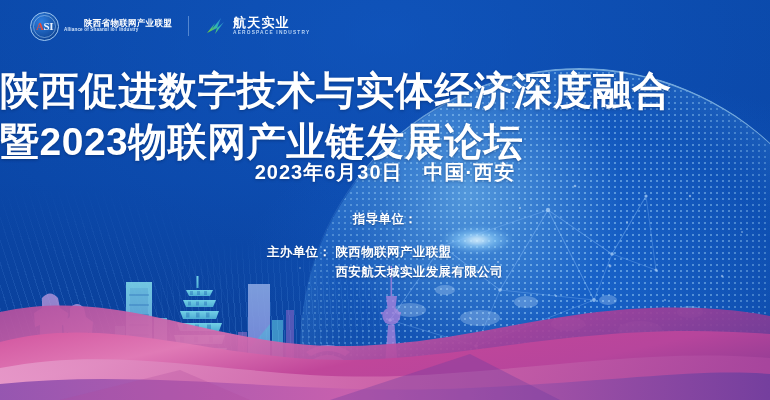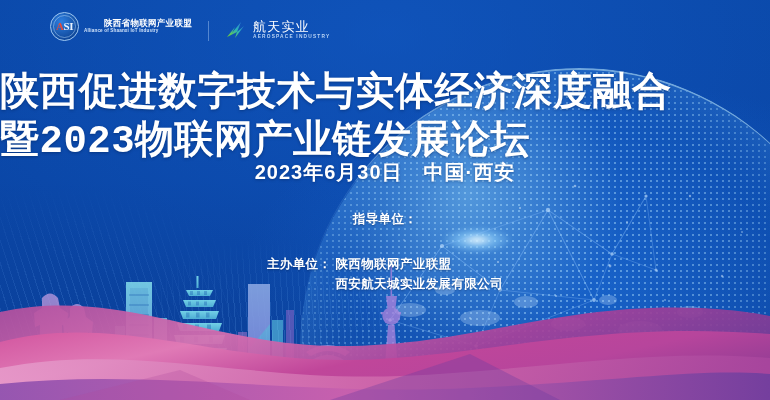--- a/index.html
+++ b/index.html
@@ -86,23 +86,22 @@
 
   
   .skyline{position:absolute;left:0;bottom:0;width:470px;height:140px;}
 
   
   .waves{position:absolute;left:0;bottom:0;width:770px;height:150px;}
 
   
   .logobar{
     position:absolute;left:30px;top:11px;
-    display:flex;align-items:flex-end;gap:13px;
+    display:flex;align-items:center;gap:13px;
     height:30px;
-    margin-left:20px;
   }
   .asi-logo{display:flex;align-items:center;gap:5px;}
   .asi-mark{
     width:27px;height:27px;border-radius:50%;
     background:radial-gradient(circle at 38% 32%,#2e7fe0 0%,#114a9d 70%,#0d3f8c 100%);
     border:1.2px solid #9fc8f2;
     display:flex;align-items:center;justify-content:center;
     position:relative;flex:none;
   }
   .asi-mark .asi-text{
@@ -124,49 +123,49 @@
     font-size:4.6px;font-weight:700;color:#cfe2fa;letter-spacing:.15px;
     line-height:1;white-space:nowrap;
   }
   .logo-sep{
     width:1px;height:20px;background:rgba(170,205,245,.45);margin:0 3px;
   }
   .aero-logo{display:flex;align-items:center;gap:6px;}
   .aero-mark{width:22px;height:22px;flex:none;}
   .aero-words{display:flex;flex-direction:column;gap:1.5px;}
   .aero-cn{
-    font-size:13px;font-weight:400;color:#fff;letter-spacing:1.2px;line-height:1;
+    font-size:13px;font-weight:700;color:#fff;letter-spacing:1.2px;line-height:1;
     white-space:nowrap;
   }
   .aero-en{
     font-size:4.8px;font-weight:600;color:#b9d4f5;letter-spacing:1.2px;line-height:1;
     white-space:nowrap;
   }
 
   
   .content{position:absolute;left:0;right:0;top:0;}
   .title{
     position:absolute;left:0;right:0;top:66px;
     text-align:left;color:#ffffff;
     font-weight:700;font-size:39px;line-height:1.30;
     letter-spacing:.5px;
     text-shadow:0 1px 3px rgba(3,30,80,.45);
     white-space:nowrap;
   }
-  .title .line2{display:block;font-family:Liberation Mono, monospace;}
+  .title .line2{display:block;}
   .date{
     position:absolute;left:0;right:0;top:159px;
     text-align:center;color:#ffffff;
     font-weight:700;font-size:20px;letter-spacing:1px;
     text-shadow:0 1px 3px rgba(3,30,80,.4);
     white-space:nowrap;
   }
   .orgblock{
     position:absolute;left:0;right:0;top:210px;
-    display:flex;flex-direction:column;align-items:center;gap:26px;
+    display:flex;flex-direction:column;align-items:center;gap:14px;
   }
   .orggroup{display:flex;align-items:flex-start;gap:4px;}
   .orglabel{
     color:#ffffff;font-weight:700;font-size:12.5px;line-height:1.55;
     white-space:nowrap;letter-spacing:.4px;
     text-shadow:0 1px 2px rgba(3,30,80,.45);
   }
   .orgvals{display:flex;flex-direction:column;}
   .orgvals span{
     color:#ffffff;font-weight:700;font-size:12.5px;line-height:1.55;

